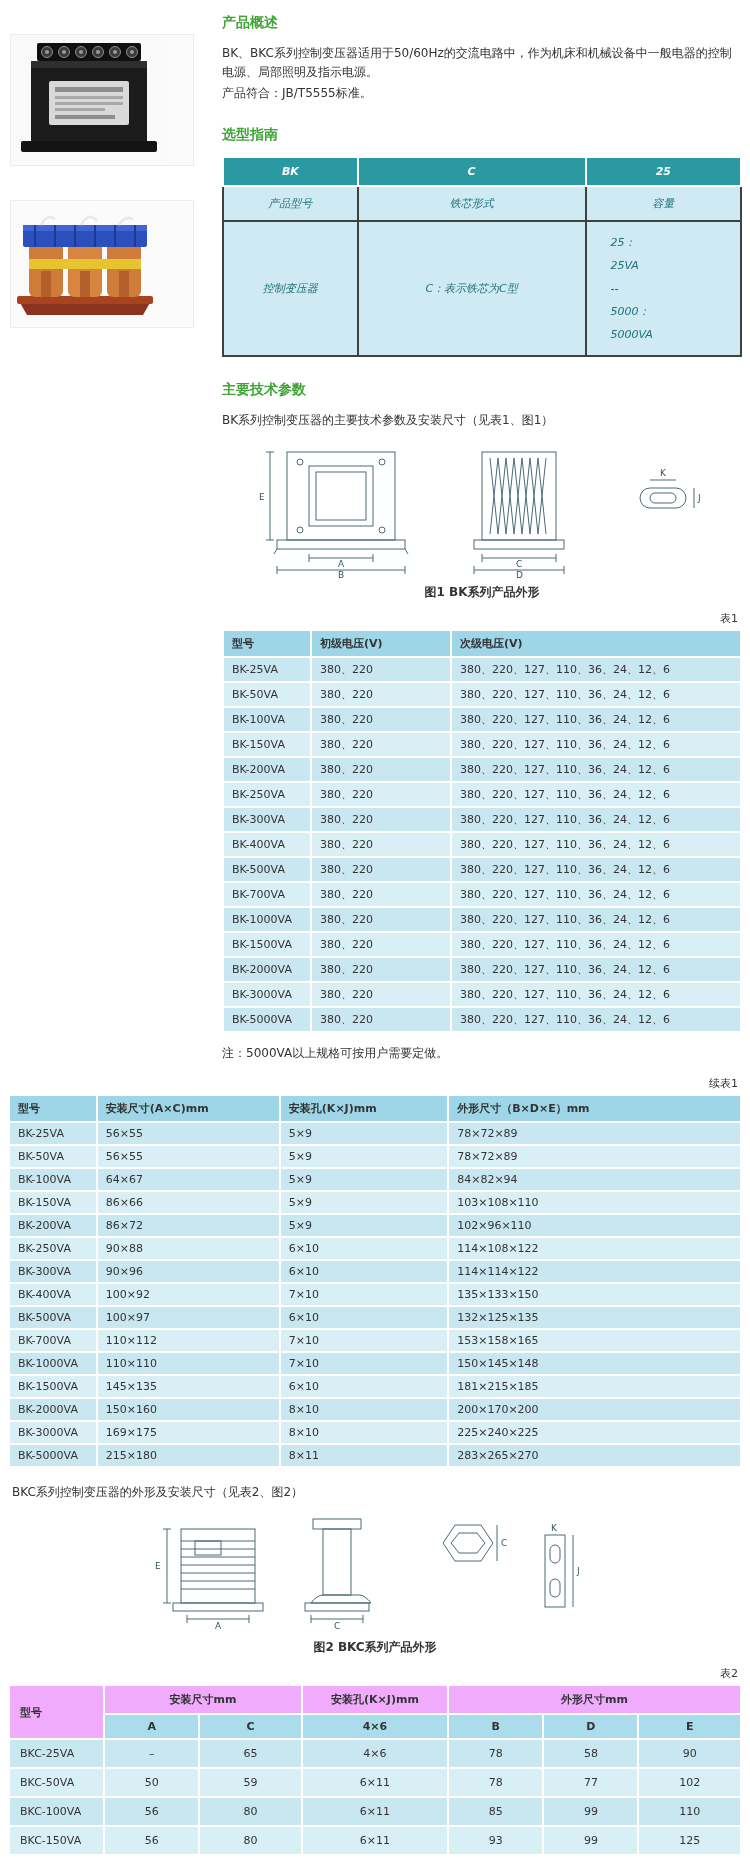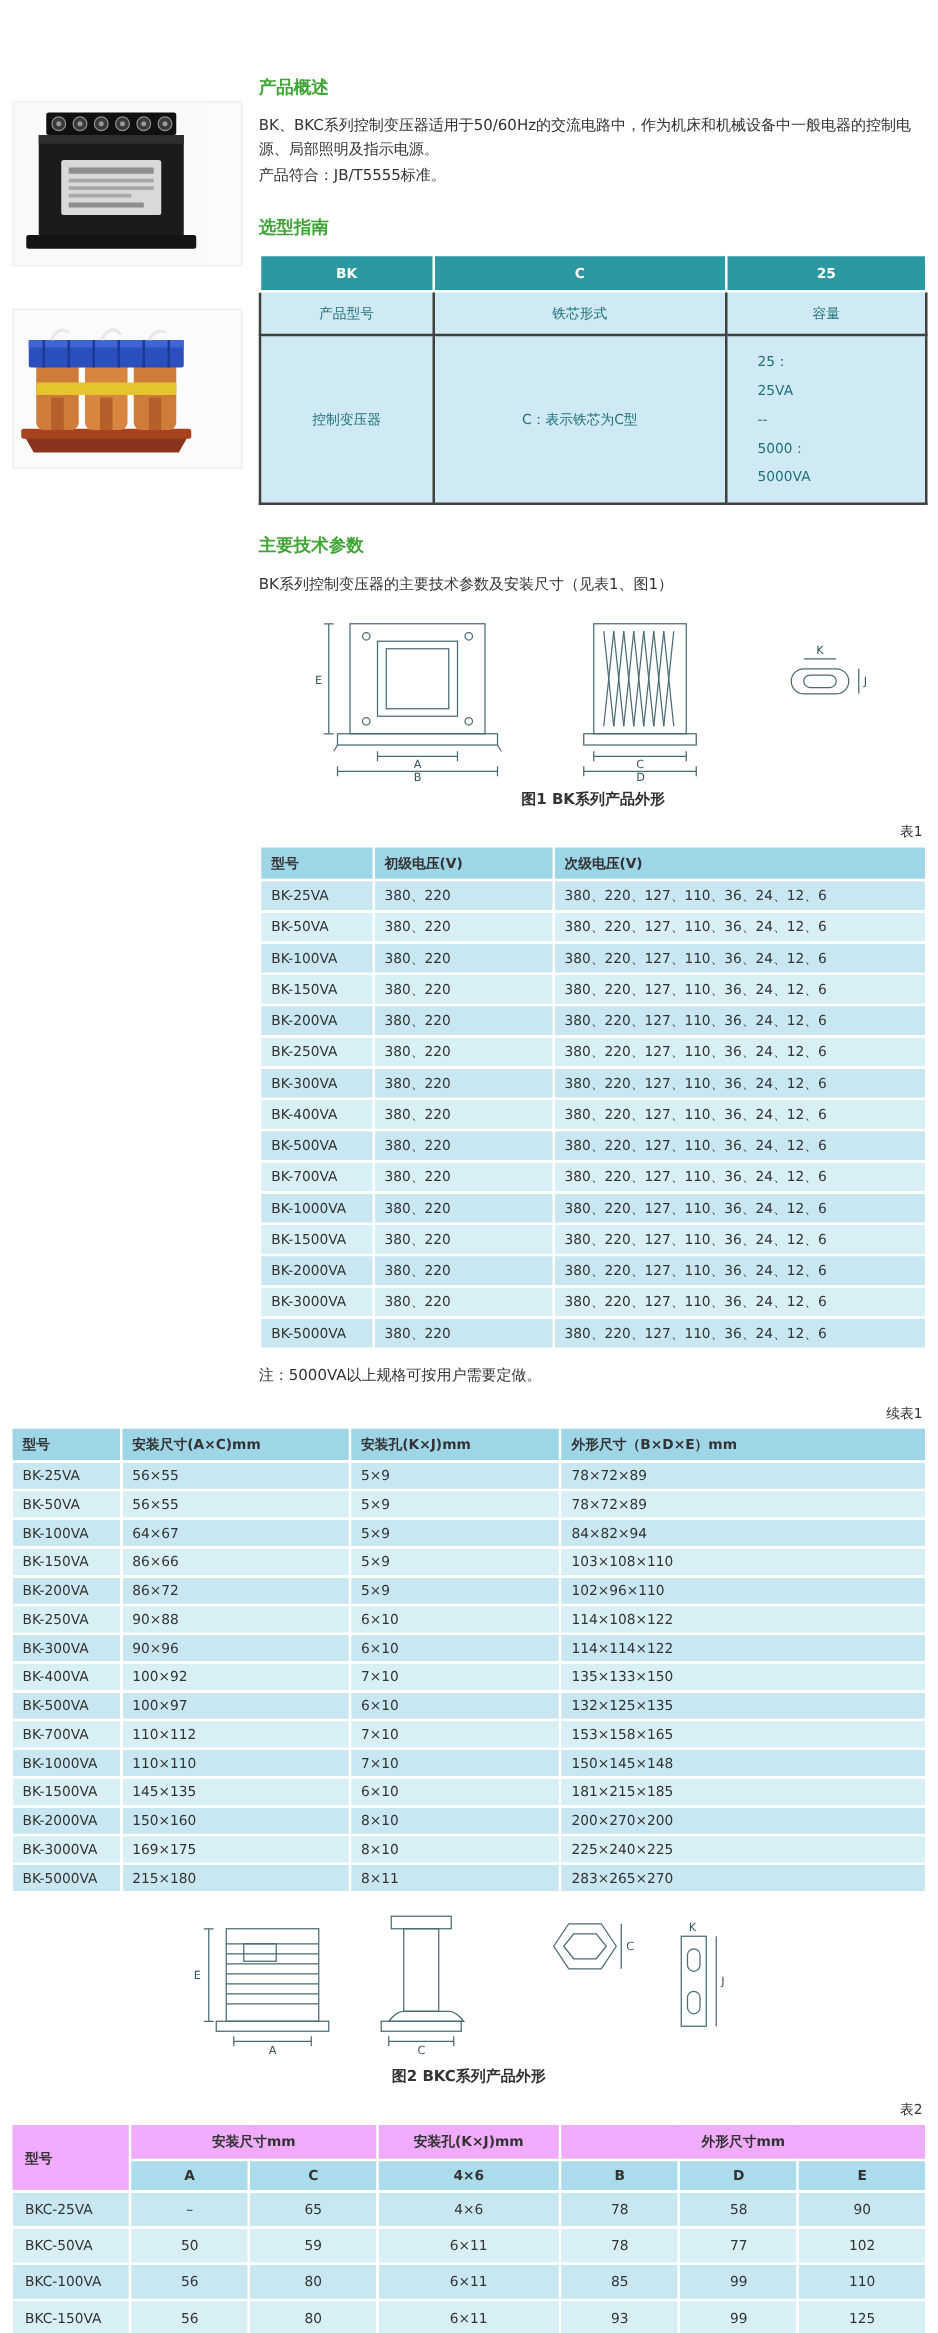--- a/index.html
+++ b/index.html
@@ -1,31 +1,31 @@
 <!DOCTYPE html>
 <html><head>
 <meta charset="utf-8">
 <style>
   * { margin:0; padding:0; box-sizing:border-box; }
   html,body { background:#f3f4f2; }
   body { font-family:"DejaVu Sans","Liberation Sans",sans-serif; }
   .page { width:750px; margin:0 auto; background:#ffffff; padding:10px 8px 14px; min-height:1866px; }
 
-  .top { display:flex; gap:13px;margin-top:47px; }
+  .top { display:flex; gap:28px; }
   .left-col { flex:0 0 186px; padding-top:24px; }
   .right-col { flex:1; min-width:0; }
 
   .photo { background:#fbfbfb; border:1px solid #ececec; margin:0 0 34px 2px; }
 
   h3.sec { color:#3fa535; font-size:14px; font-weight:bold; margin:4px 0 12px; }
   p.body { font-size:12px; color:#333; line-height:1.6; }
   p.body + p.body { margin-top:2px; }
 
   
-  table.sel { border-collapse:collapse; width:100%; font-size:11px; margin-bottom:18px; table-layout:fixed; }
+  table.sel { border-collapse:collapse; width:100%; font-size:11px; margin-bottom:18px; table-layout:fixed;font-style:italic; }
   table.sel th { background:#2b99a1; color:#fff; font-weight:bold; text-align:center; padding:7px 4px; border:2px solid #fff; }
   table.sel td { background:#cfeaf2; color:#20707c; text-align:center; padding:9px 4px; border:2px solid #404040; vertical-align:middle; }
   table.sel td.cap { text-align:left; padding-left:24px; line-height:2.1; }
 
   
   table.data { border-collapse:collapse; width:100%; font-size:11px; color:#333; table-layout:fixed; }
   table.data th { background:#9ed6e8; font-weight:bold; text-align:left; padding:5px 8px; border:2px solid #fff; }
   table.data td { padding:4px 8px; border:2px solid #fff; text-align:left; white-space:nowrap; overflow:hidden; }
   table.data tbody tr:nth-child(odd) td { background:#c9e7f1; }
   table.data tbody tr:nth-child(even) td { background:#d9eff6; }
@@ -394,37 +394,38 @@
           <tr>
             <td>BK-1500VA</td>
             <td>145×135</td>
             <td>6×10</td>
             <td>181×215×185</td>
           </tr>
           <tr>
             <td>BK-2000VA</td>
             <td>150×160</td>
             <td>8×10</td>
-            <td>200×270×200</td>
+            <td>200×170×200</td>
           </tr>
           <tr>
             <td>BK-3000VA</td>
             <td>169×175</td>
             <td>8×10</td>
             <td>225×240×225</td>
           </tr>
           <tr>
             <td>BK-5000VA</td>
             <td>215×180</td>
             <td>8×11</td>
             <td>283×265×270</td>
           </tr>
         </tbody>
     </table>
 
+    <p class="bkc-intro">BKC系列控制变压器的外形及安装尺寸（见表2、图2）</p>
 
     <div class="figwrap">
       <svg width="460" height="122" viewBox="0 0 460 122">
         <g stroke="#4a6b74" stroke-width="1" fill="none">
 
           <rect x="50" y="30" width="26" height="14"></rect>
           <rect x="36" y="18" width="74" height="74"></rect>
           <line x1="36" y1="30" x2="110" y2="30"></line>
           <line x1="36" y1="38" x2="110" y2="38"></line>
           <line x1="36" y1="46" x2="110" y2="46"></line>

